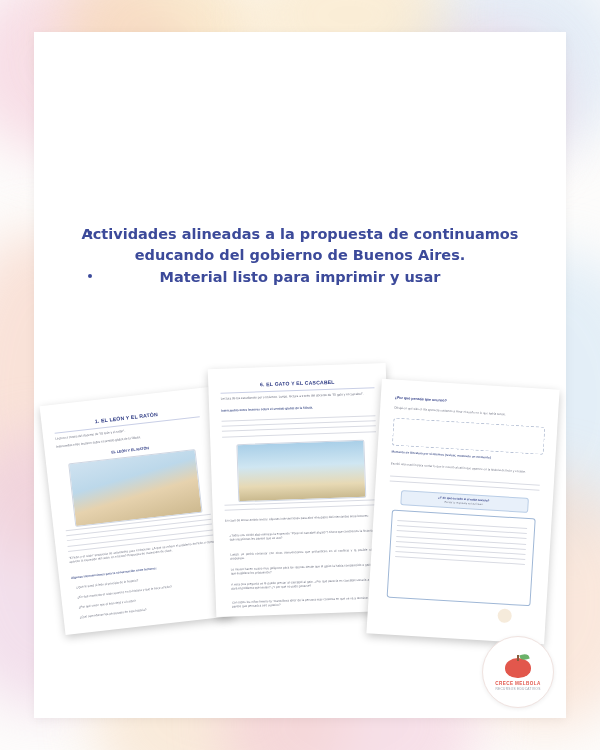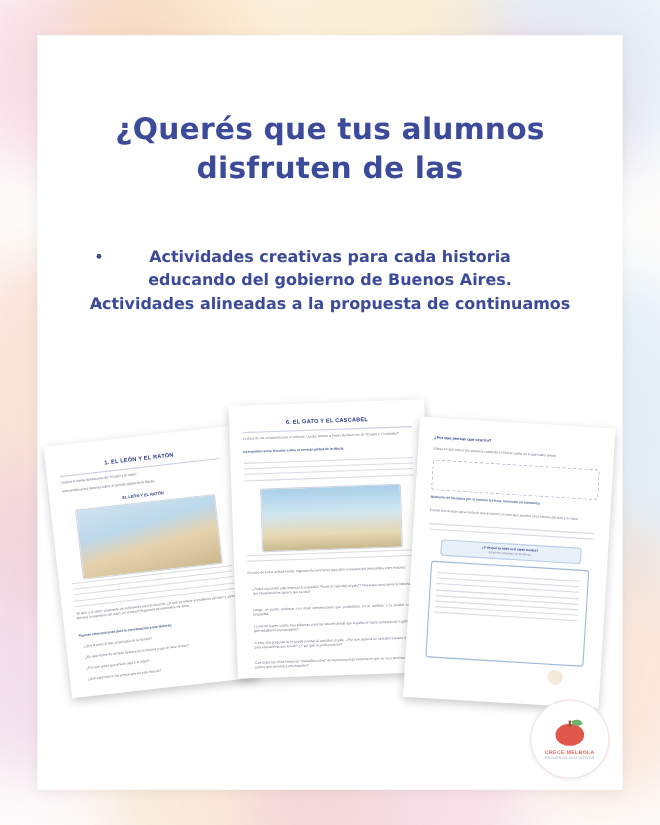--- a/index.html
+++ b/index.html
@@ -133,29 +133,28 @@
   <div class="blob b7"></div>
   <div class="blob b8"></div>
   <div class="blob b9"></div>
   <div class="blob b10"></div>
   <div class="blob b11"></div>
 </div>
 
 <div class="card"></div>
 
 <div class="headline">
-  <div>¿Querés que tus alumnos disfruten de las</div>
 </div>
 
 <div class="includes">
   <ul>
     <li><span class="dot"></span></li>
-    <li><span class="dot"></span><span>Actividades creativas para cada historia</span></li>
+    <li><span class="dot"></span><span>Actividades alineadas a la propuesta de continuamos</span></li>
     <li><span>educando del gobierno de Buenos Aires.</span></li>
-    <li><span class="dot"></span><span>Actividades alineadas a la propuesta de continuamos</span></li>
+    <li><span class="dot"></span><span>Material listo para imprimir y usar</span></li>
   </ul>
 </div>
 
 <div class="sheets">
 
   <div class="sheet s1">
     <div class="frame f-pink"></div>
     <div class="sh-title" style="top:18px;">1. EL LEÓN Y EL RATÓN</div>
     <div class="sh-rule" style="top:28px;"></div>
     <div class="txt" style="left:12px;right:12px;top:32px;font-size:3.1px;">Lectura a través del docente de "El león y el ratón".</div>

